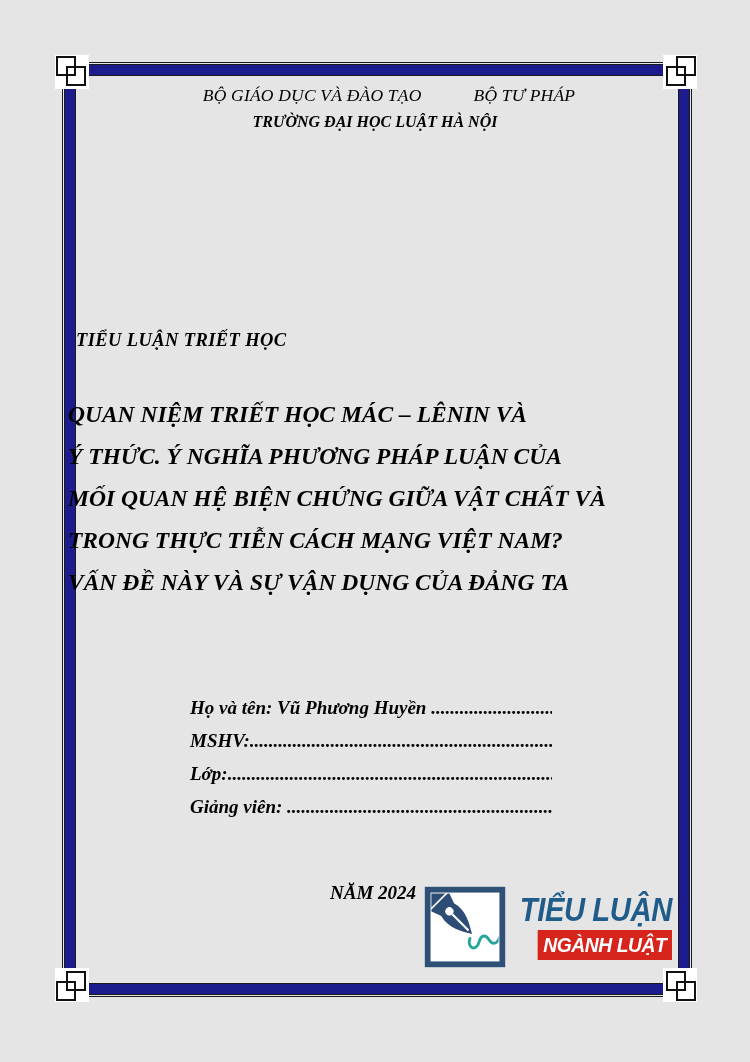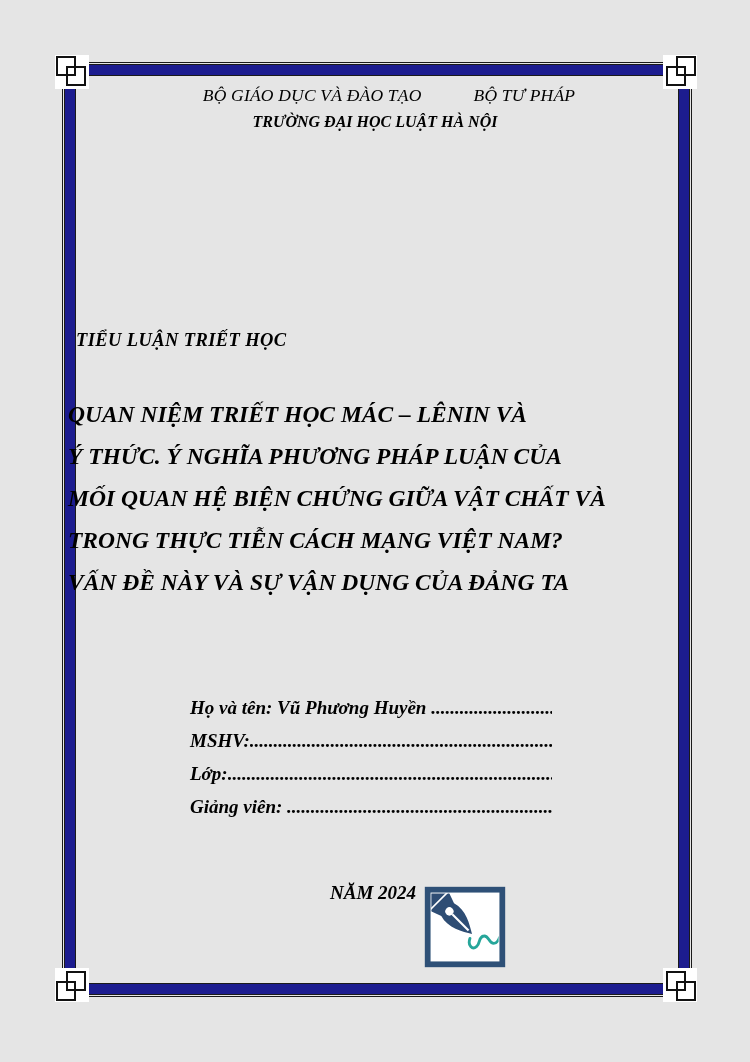--- a/index.html
+++ b/index.html
@@ -213,14 +213,18 @@
         <g transform="translate(-7,-7) rotate(-45 50 50)" fill="#2e4d74">
           <path d="M30 -30 L70 -30 L64 14 L36 14 Z"></path>
           <path d="M34 16 L66 16 L61 30 C 66 46 56 62 50 72 C 44 62 34 46 39 30 Z"></path>
           <circle cx="50" cy="33" r="5" fill="#ffffff"></circle>
           <rect x="48.7" y="38" width="2.6" height="28" fill="#ffffff"></rect>
         </g>
         <path d="M56 64 c -3 9 3 14 8 10 c 5 -4 2 -12 9 -13 c 6 -1 6 9 12 9 c 4 0 6 -4 7 -7" fill="none" stroke="#26a69a" stroke-width="3.5" stroke-linecap="round"></path>
       </g>
     </svg>
   </div>
+  <div class="logo-text">
+    <div class="logo-brand">TIỂU LUẬN</div>
+    <div class="logo-badge">NGÀNH LUẬT</div>
+  </div>
 
 </div>
 
 </body></html>

